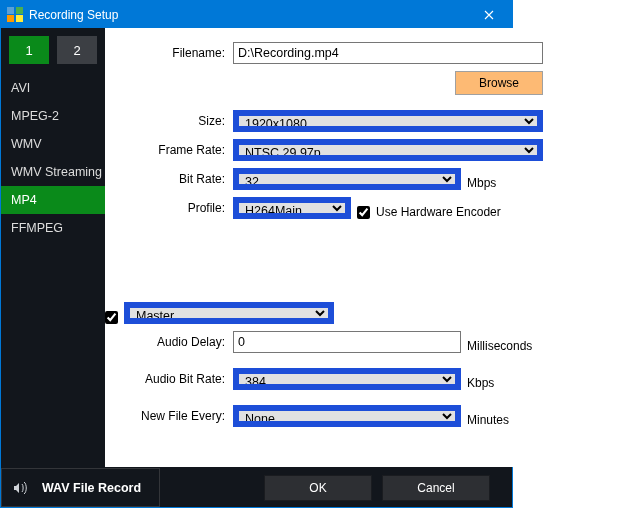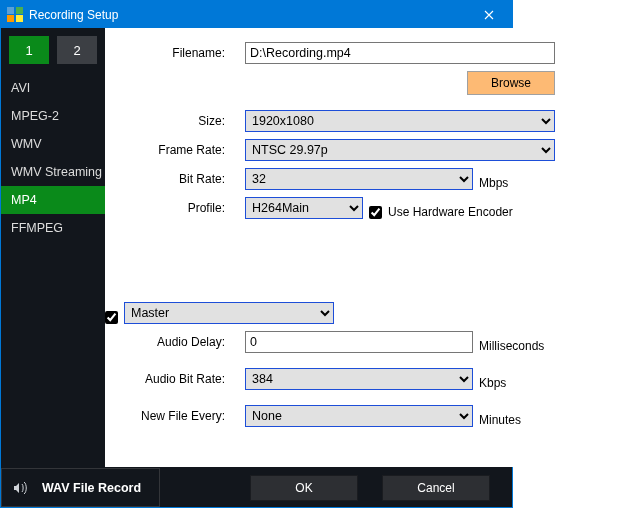--- a/index.html
+++ b/index.html
@@ -54,40 +54,39 @@
   .fmt.selected { background: #0a8a1a; color: #fff; }
 
   
   .main {
     flex: 1; background: #fff; color: #000; position: relative;
     margin: 0; padding: 14px 10px 0 0;
   }
   .row {
     display: flex; align-items: center;
     margin-bottom: 7px;
-    gap: 12px;
   }
   .row .label {
     width: 128px; text-align: right; padding-right: 8px;
     font-size: 12px;
   }
   .row .field {
     flex: 1; display: flex; align-items: flex-end; gap: 6px;
     font-size: 12px;
   }
   input.text {
     flex: 1; height: 22px; border: 1px solid #767676; padding: 1px 4px;
     font-size: 12.5px; background: #fff;
   }
   .btn {
     height: 24px; min-width: 88px; border: 1px solid #a0a0a0;
     background: #fdba74; font-size: 12px; cursor: pointer; padding: 0 8px;
   }
   select.combo {
-    height: 22px; border: 1px solid #1d4ed8; background: #e1e1e1;
+    height: 22px; border: 6px solid #1d4ed8; background: #e1e1e1;
     font-size: 12.5px; padding: 0 2px; flex: 1; appearance: auto;
   }
   .combo.short { flex: 0 0 118px; }
   .combo.mid { flex: 0 0 228px; }
   .unit { width: 76px; font-size: 12px; }
   input.chk { width: 13px; height: 13px; accent-color: #000; }
   .spacer-lg { height: 76px; }
   .spacer-sm { height: 8px; }
 
   
@@ -96,21 +95,21 @@
     display:flex; align-items:stretch;
     border-top: 1px solid #12161c;
   }
   .wav-btn {
     width: 159px; border: 1px solid #333539;
     display:flex; align-items:center; gap:14px;
     padding-left: 10px; font-size: 12.5px; cursor: pointer;
     color:#fff; font-weight:600;
   }
   .footer-btns {
-    flex: 1; display:flex; justify-content:flex-end; align-items:center; gap: 24px;
+    flex: 1; display:flex; justify-content:flex-end; align-items:center; gap: 10px;
     padding-right: 22px;
   }
   .dark-btn {
     width: 108px; height: 26px;
     background: #2d2f33; border: 1px solid #1a1c20; color: #fff;
     font-size: 12px; cursor: pointer;
   }
   
   .spk {
     width: 16px; height: 16px; position: relative;

